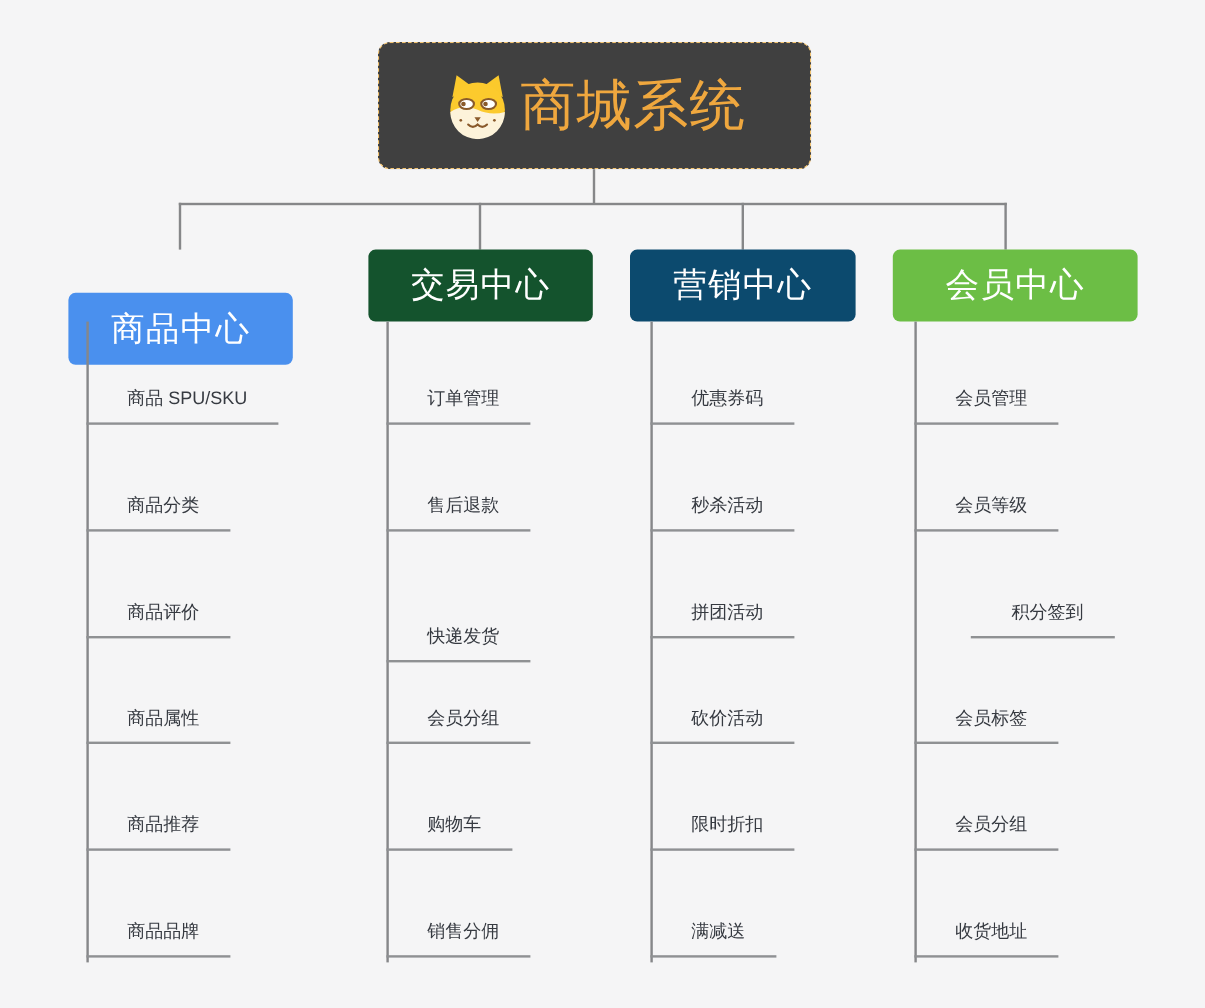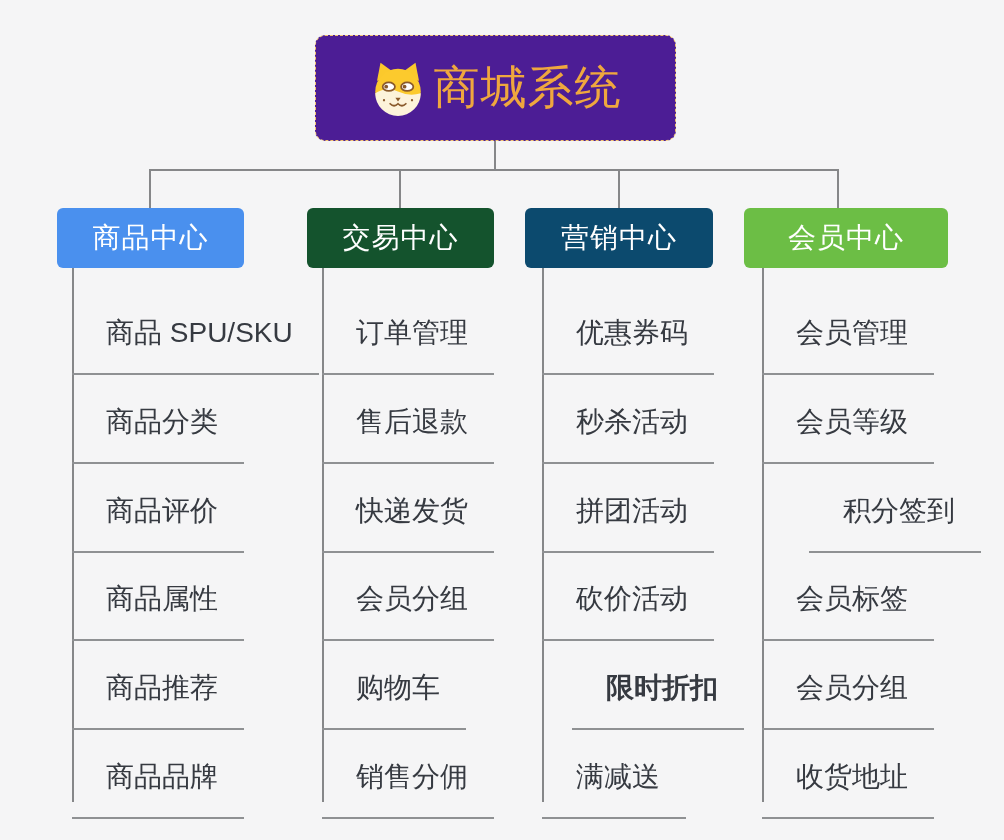--- a/index.html
+++ b/index.html
@@ -12,21 +12,21 @@
     width: 1004px;
     height: 840px;
     background: #f5f5f6;
     overflow: hidden;
   }
   
   .root-node {
     position: absolute;
     left: 315px; top: 35px;
     width: 361px; height: 106px;
-    background: #4c1d95;
+    background: #404040;
     border: 1px dashed #f3c36f;
     border-radius: 10px;
     display: flex;
     align-items: center;
     justify-content: center;
     gap: 8px;
     box-sizing: border-box;
   }
   .root-icon { display: flex; align-items: center; }
   .root-title {
@@ -47,37 +47,37 @@
     height: 60px;
     border-radius: 6px;
     color: #ffffff;
     font-size: 28px;
     letter-spacing: 1px;
     display: flex;
     align-items: center;
     justify-content: center;
     white-space: nowrap;
   }
-  .branch-0 { left: 57px;  width: 187px; background: #4a90ee; }
+  .branch-0 { left: 57px;  width: 187px; background: #4a90ee; margin-top: 36px; }
   .branch-1 { left: 307px; width: 187px; background: #e45b5c; }
   .branch-2 { left: 525px; width: 188px; background: #eeae3f; }
   .branch-3 { left: 744px; width: 204px; background: #6cbe45; }
   
   .trunk {
     position: absolute;
     top: 268px;
     width: 2px;
     height: 534px;
     background: #868789;
   }
   
   .leaf {
     position: absolute;
-    padding: 0 26px 25px 34px;
-    font-size: 28px;
+    padding: 0 26px 4px 34px;
+    font-size: 15px;
     line-height: 30px;
     color: #363a41;
     border-bottom: 2px solid #8f9193;
     white-space: nowrap;
   }
 </style>
 </head>
 <body>
 
 <div class="canvas">
@@ -121,30 +121,30 @@
 
   <div class="leaf" style="left:72px; top:318px;">商品 SPU/SKU</div>
   <div class="leaf" style="left:72px; top:407px;">商品分类</div>
   <div class="leaf" style="left:72px; top:496px;">商品评价</div>
   <div class="leaf" style="left:72px; top:584px;">商品属性</div>
   <div class="leaf" style="left:72px; top:762px;">商品品牌</div>
   <div class="leaf" style="left:72px; top:673px;">商品推荐</div>
 
   <div class="leaf" style="left:322px; top:318px;">订单管理</div>
   <div class="leaf" style="left:322px; top:407px;">售后退款</div>
-  <div class="leaf" style="left:322px; top:496px;">快递发货</div>
+  <div class="leaf" style="left:322px; top:516px;">快递发货</div>
   <div class="leaf" style="left:322px; top:584px;">会员分组</div>
   <div class="leaf" style="left:322px; top:673px;">购物车</div>
   <div class="leaf" style="left:322px; top:762px;">销售分佣</div>
 
   <div class="leaf" style="left:542px; top:318px;">优惠券码</div>
   <div class="leaf" style="left:542px; top:407px;">秒杀活动</div>
   <div class="leaf" style="left:542px; top:496px;">拼团活动</div>
   <div class="leaf" style="left:542px; top:584px;">砍价活动</div>
-  <div class="leaf" style="left:572px; top:673px;font-weight:bold;">限时折扣</div>
+  <div class="leaf" style="left:542px; top:673px;">限时折扣</div>
   <div class="leaf" style="left:542px; top:762px;">满减送</div>
 
   <div class="leaf" style="left:762px; top:318px;">会员管理</div>
   <div class="leaf" style="left:762px; top:407px;">会员等级</div>
   <div class="leaf" style="left:762px; top:496px;margin-left:47px;">积分签到</div>
   <div class="leaf" style="left:762px; top:673px;">会员分组</div>
   <div class="leaf" style="left:762px; top:584px;">会员标签</div>
   <div class="leaf" style="left:762px; top:762px;">收货地址</div>
 
 </div>

